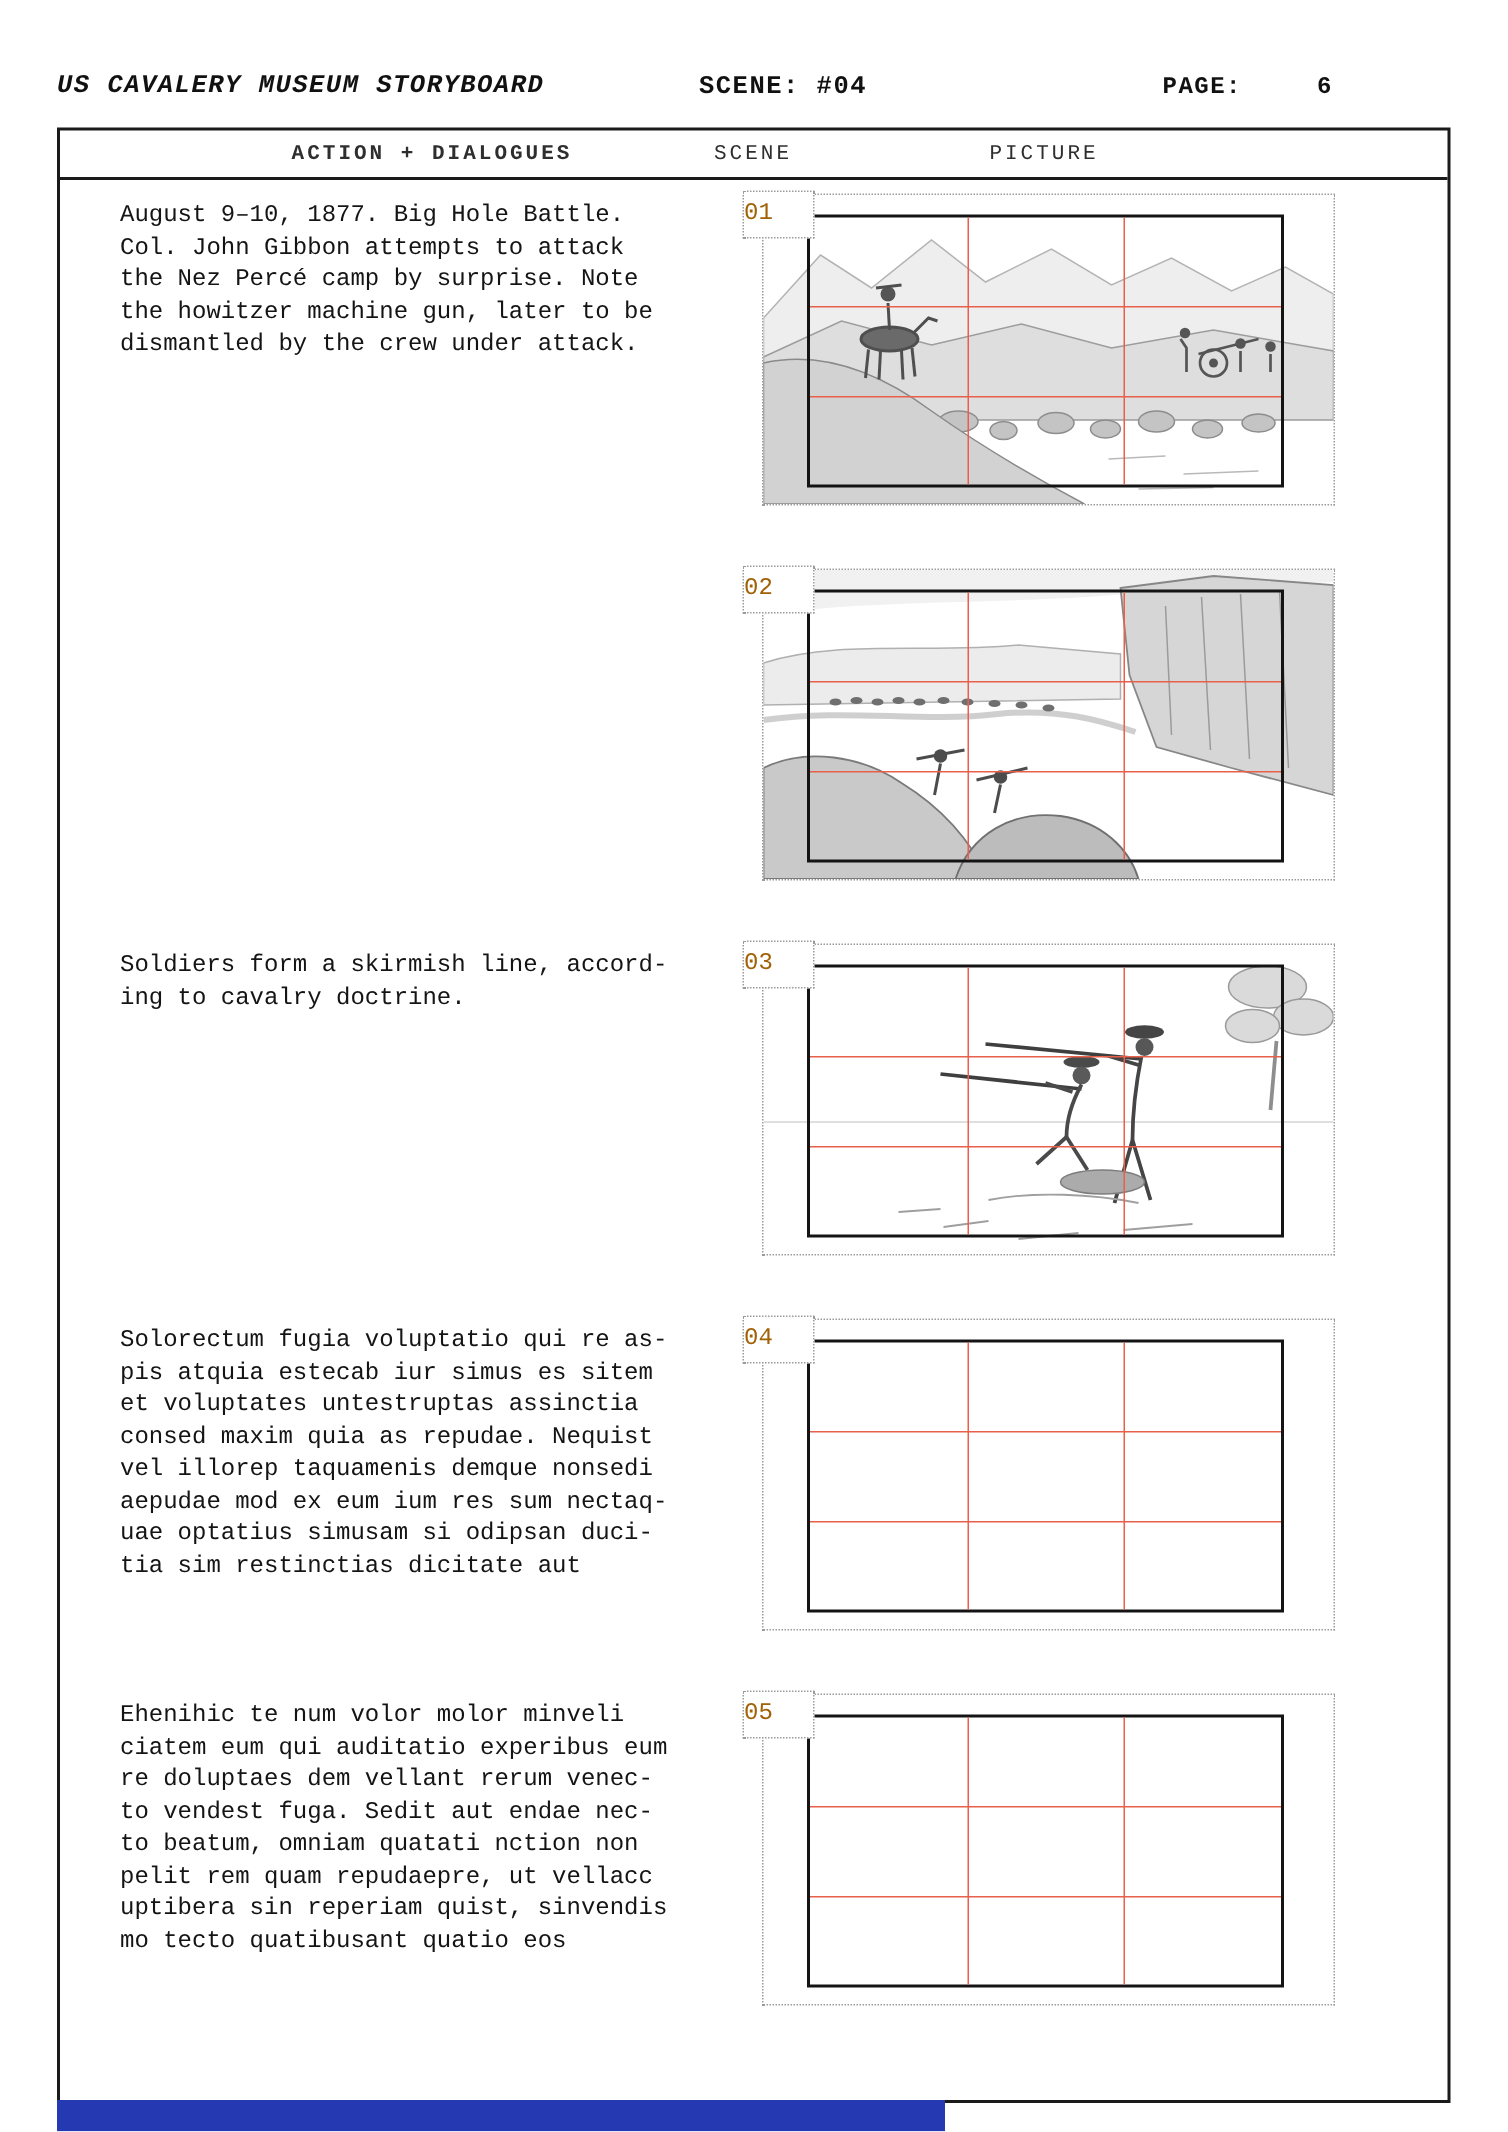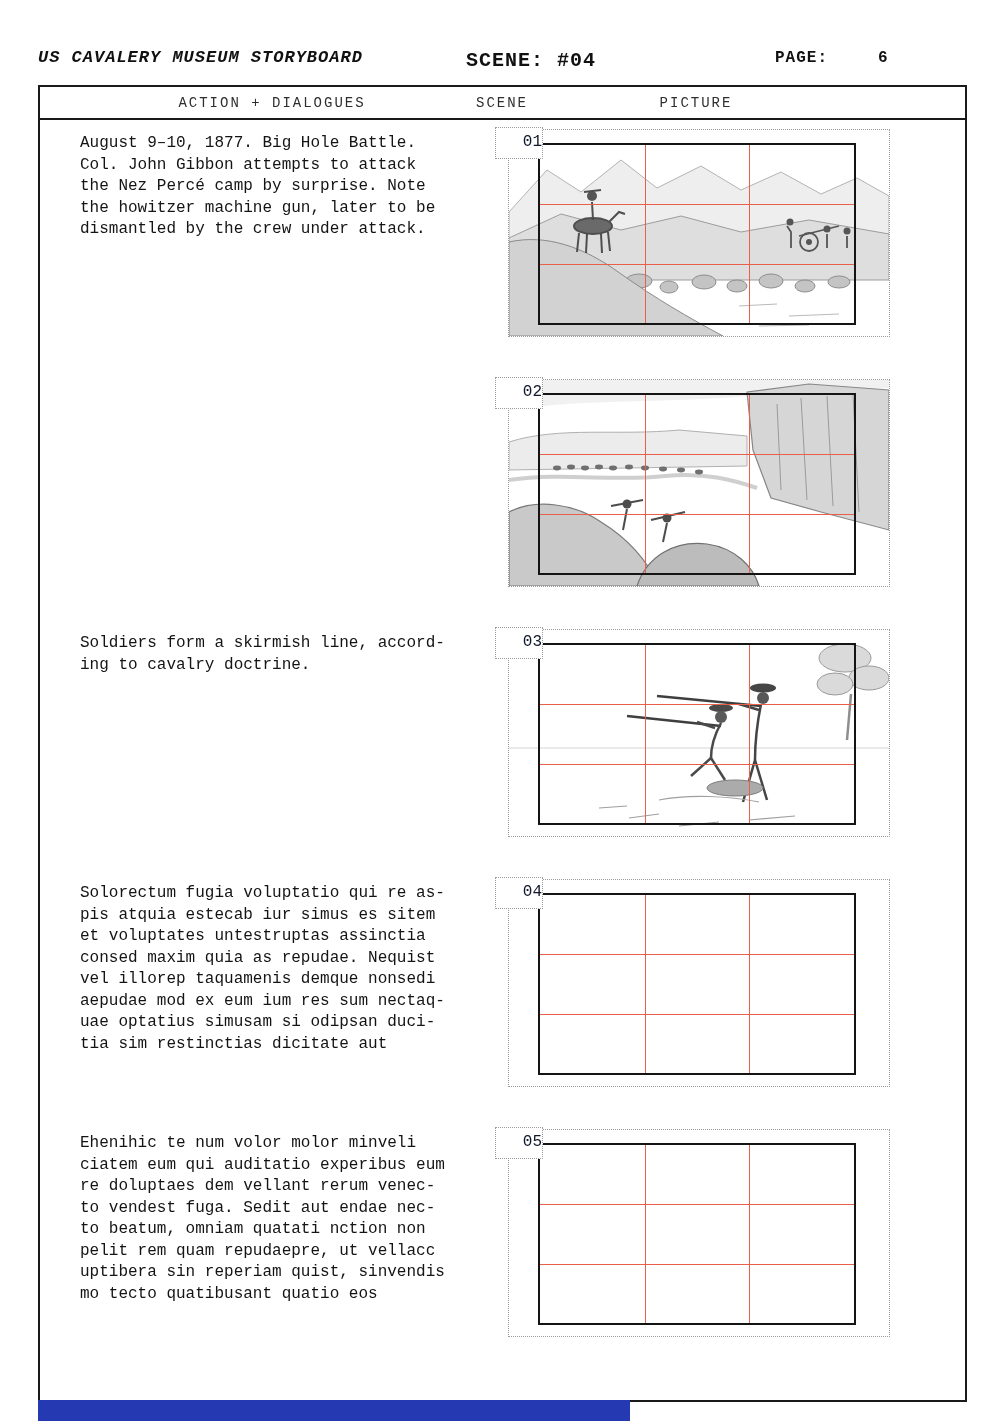--- a/index.html
+++ b/index.html
@@ -4,49 +4,49 @@
 <style>
   html,body{margin:0;padding:0;background:#ffffff;}
   .page{
     position:relative;width:1005px;height:1421px;background:#ffffff;
     font-family:"Liberation Mono","DejaVu Sans Mono",monospace;color:#111;
     overflow:hidden;
     border-radius:15px;
   }
   
   .hdr-title{position:absolute;left:38px;top:48px;font-weight:bold;font-style:italic;font-size:17px;letter-spacing:1px;}
-  .hdr-scene{position:absolute;left:466px;top:49px;font-weight:bold;font-size:20px;letter-spacing:1px;}
+  .hdr-scene{position:absolute;left:466px;top:49px;font-weight:bold;font-size:17px;letter-spacing:1px;}
   .hdr-page{position:absolute;left:775px;top:49px;font-weight:bold;font-size:16px;letter-spacing:1px;}
   .hdr-pagenum{position:absolute;left:878px;top:49px;font-weight:bold;font-size:16px;}
 
   
   .board{position:absolute;left:38px;top:85px;width:925px;height:1313px;border:2px solid #1a1a1a;background:#fff;}
   .colhead{position:relative;height:31px;border-bottom:2px solid #1a1a1a;}
   .colhead span{position:absolute;top:8px;transform:translateX(-50%);font-size:14px;letter-spacing:2px;color:#2e2e2e;white-space:nowrap;}
-  .ch-action{left:232px;}
+  .ch-action{left:248px;font-weight:bold;}
   .ch-cuts{left:462px;}
   .ch-picture{left:656px;}
 
   .rows{position:relative;padding-top:9px;}
   .row{position:relative;height:206px;margin-bottom:44px;padding-left:12px;}
   .action-text{
     position:absolute;left:40px;top:4px;width:396px;
     font-size:16px;line-height:21.5px;white-space:pre-line;color:#141414;
   }
   .pic-cell{position:absolute;left:468px;top:0;width:380px;height:206px;border:1px dotted #9b9b9b;background:#fff;}
   .sketch{position:absolute;left:0;top:0;width:100%;height:100%;}
   .frame{position:absolute;left:29px;top:13px;width:314px;height:178px;border:2px solid var(--frame,#141414);}
   .gl{position:absolute;background:var(--grid,#e8604a);}
   .gl.v1{left:33.33%;top:0;width:1px;height:100%;}
   .gl.v2{left:66.66%;top:0;width:1px;height:100%;}
   .gl.h1{top:33.33%;left:0;height:1px;width:100%;}
   .gl.h2{top:66.66%;left:0;height:1px;width:100%;}
   .cut-cell{
     position:absolute;left:-14px;top:-3px;width:46px;height:30px;background:#fff;
-    border:1px dotted #9b9b9b;font-size:16px;line-height:28px;text-align:right;color:#0f172a;
+    border:1px dotted #9b9b9b;font-size:16px;line-height:28px;text-align:left;color:#a16207;
   }
   .footer-bar{position:absolute;left:38px;top:1400px;width:592px;height:21px;background:var(--footer_bar,#2439b2);}
 </style>
 </head>
 <body>
 
 <div class="page">
 
   <div class="hdr-title">US CAVALERY MUSEUM STORYBOARD</div>
   <div class="hdr-scene">SCENE: #04</div>

